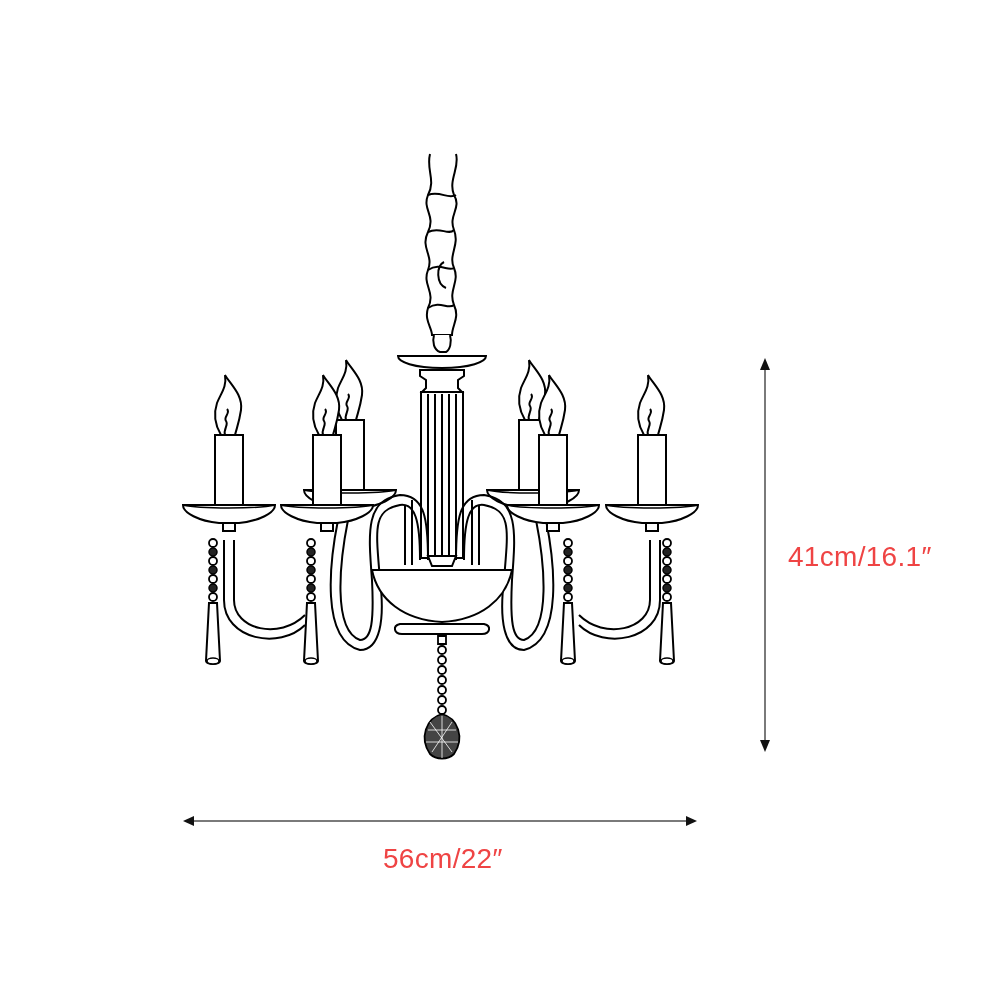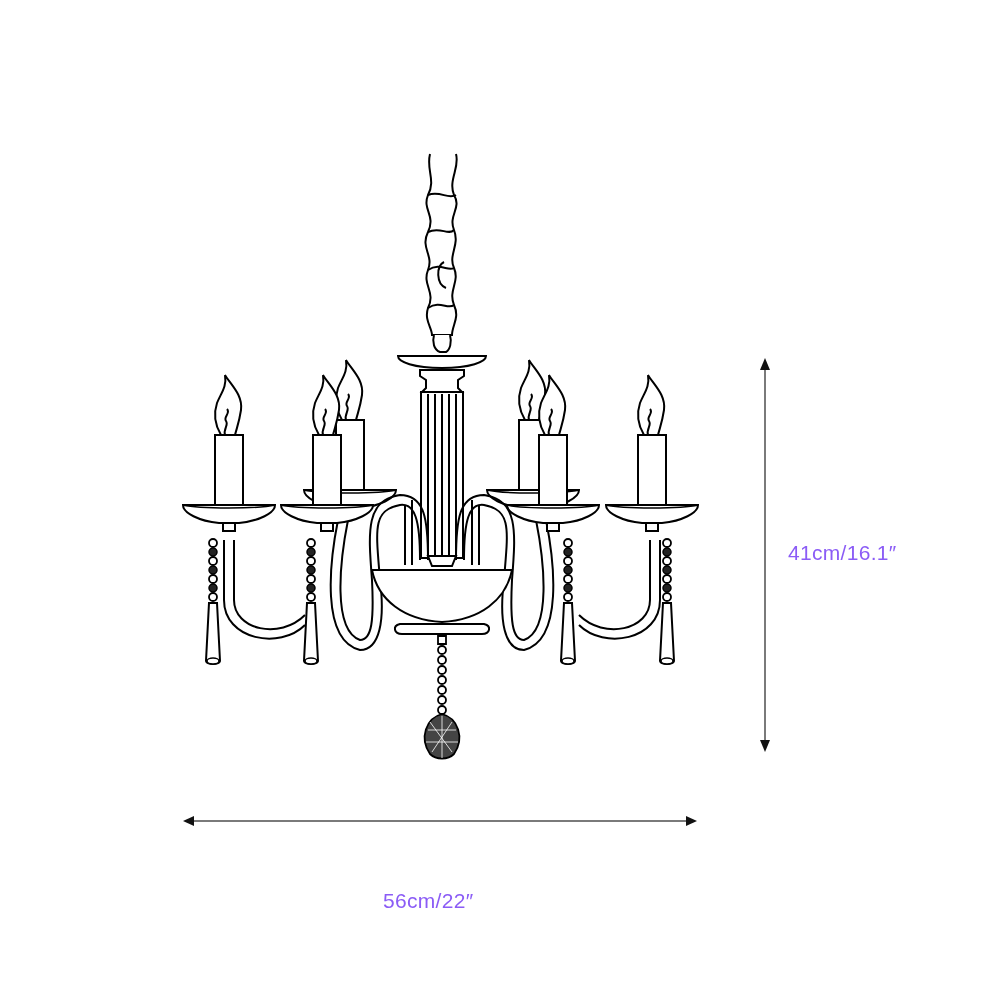--- a/index.html
+++ b/index.html
@@ -1,20 +1,20 @@
 <!DOCTYPE html>
 <html><head>
 <meta charset="utf-8">
 <style>
   html, body { margin: 0; padding: 0; background: #ffffff; }
   body { width: 1000px; height: 1000px; position: relative; overflow: hidden; font-family: "Liberation Sans", sans-serif; }
   #drawing { position: absolute; left: 0; top: 0; width: 1000px; height: 1000px; }
-  .label { position: absolute; color: #8b5cf6; font-size: 21px; font-weight: 300; letter-spacing: 0.3px; white-space: nowrap; font-family: "Liberation Sans", sans-serif; }
+  .label { position: absolute; color: #ef4444; font-size: 28px; font-weight: 300; letter-spacing: 0.3px; white-space: nowrap; font-family: "Liberation Sans", sans-serif; }
   #height-label { left: 788px; top: 541px; }
-  #width-label { left: 383px; top: 889px; }
+  #width-label { left: 383px; top: 843px; }
 </style>
 </head>
 <body>
 
 <svg id="drawing" viewBox="0 0 1000 1000" xmlns="http://www.w3.org/2000/svg">
   <defs>
     <g id="candle">
 
       <path d="M -4 -160 C 2 -150, 14 -140, 12 -125 C 10 -112, 8 -108, 6 -100 L -8 -100 C -14 -110, -16 -120, -12 -132 C -8 -142, -2 -148, -4 -160 Z" fill="#fff" stroke="#000" stroke-width="2"></path>
       <path d="M -4 -100 C -6 -106, 0 -110, -3 -114 C -6 -118, 2 -122, -2 -126" fill="none" stroke="#000" stroke-width="2"></path>

